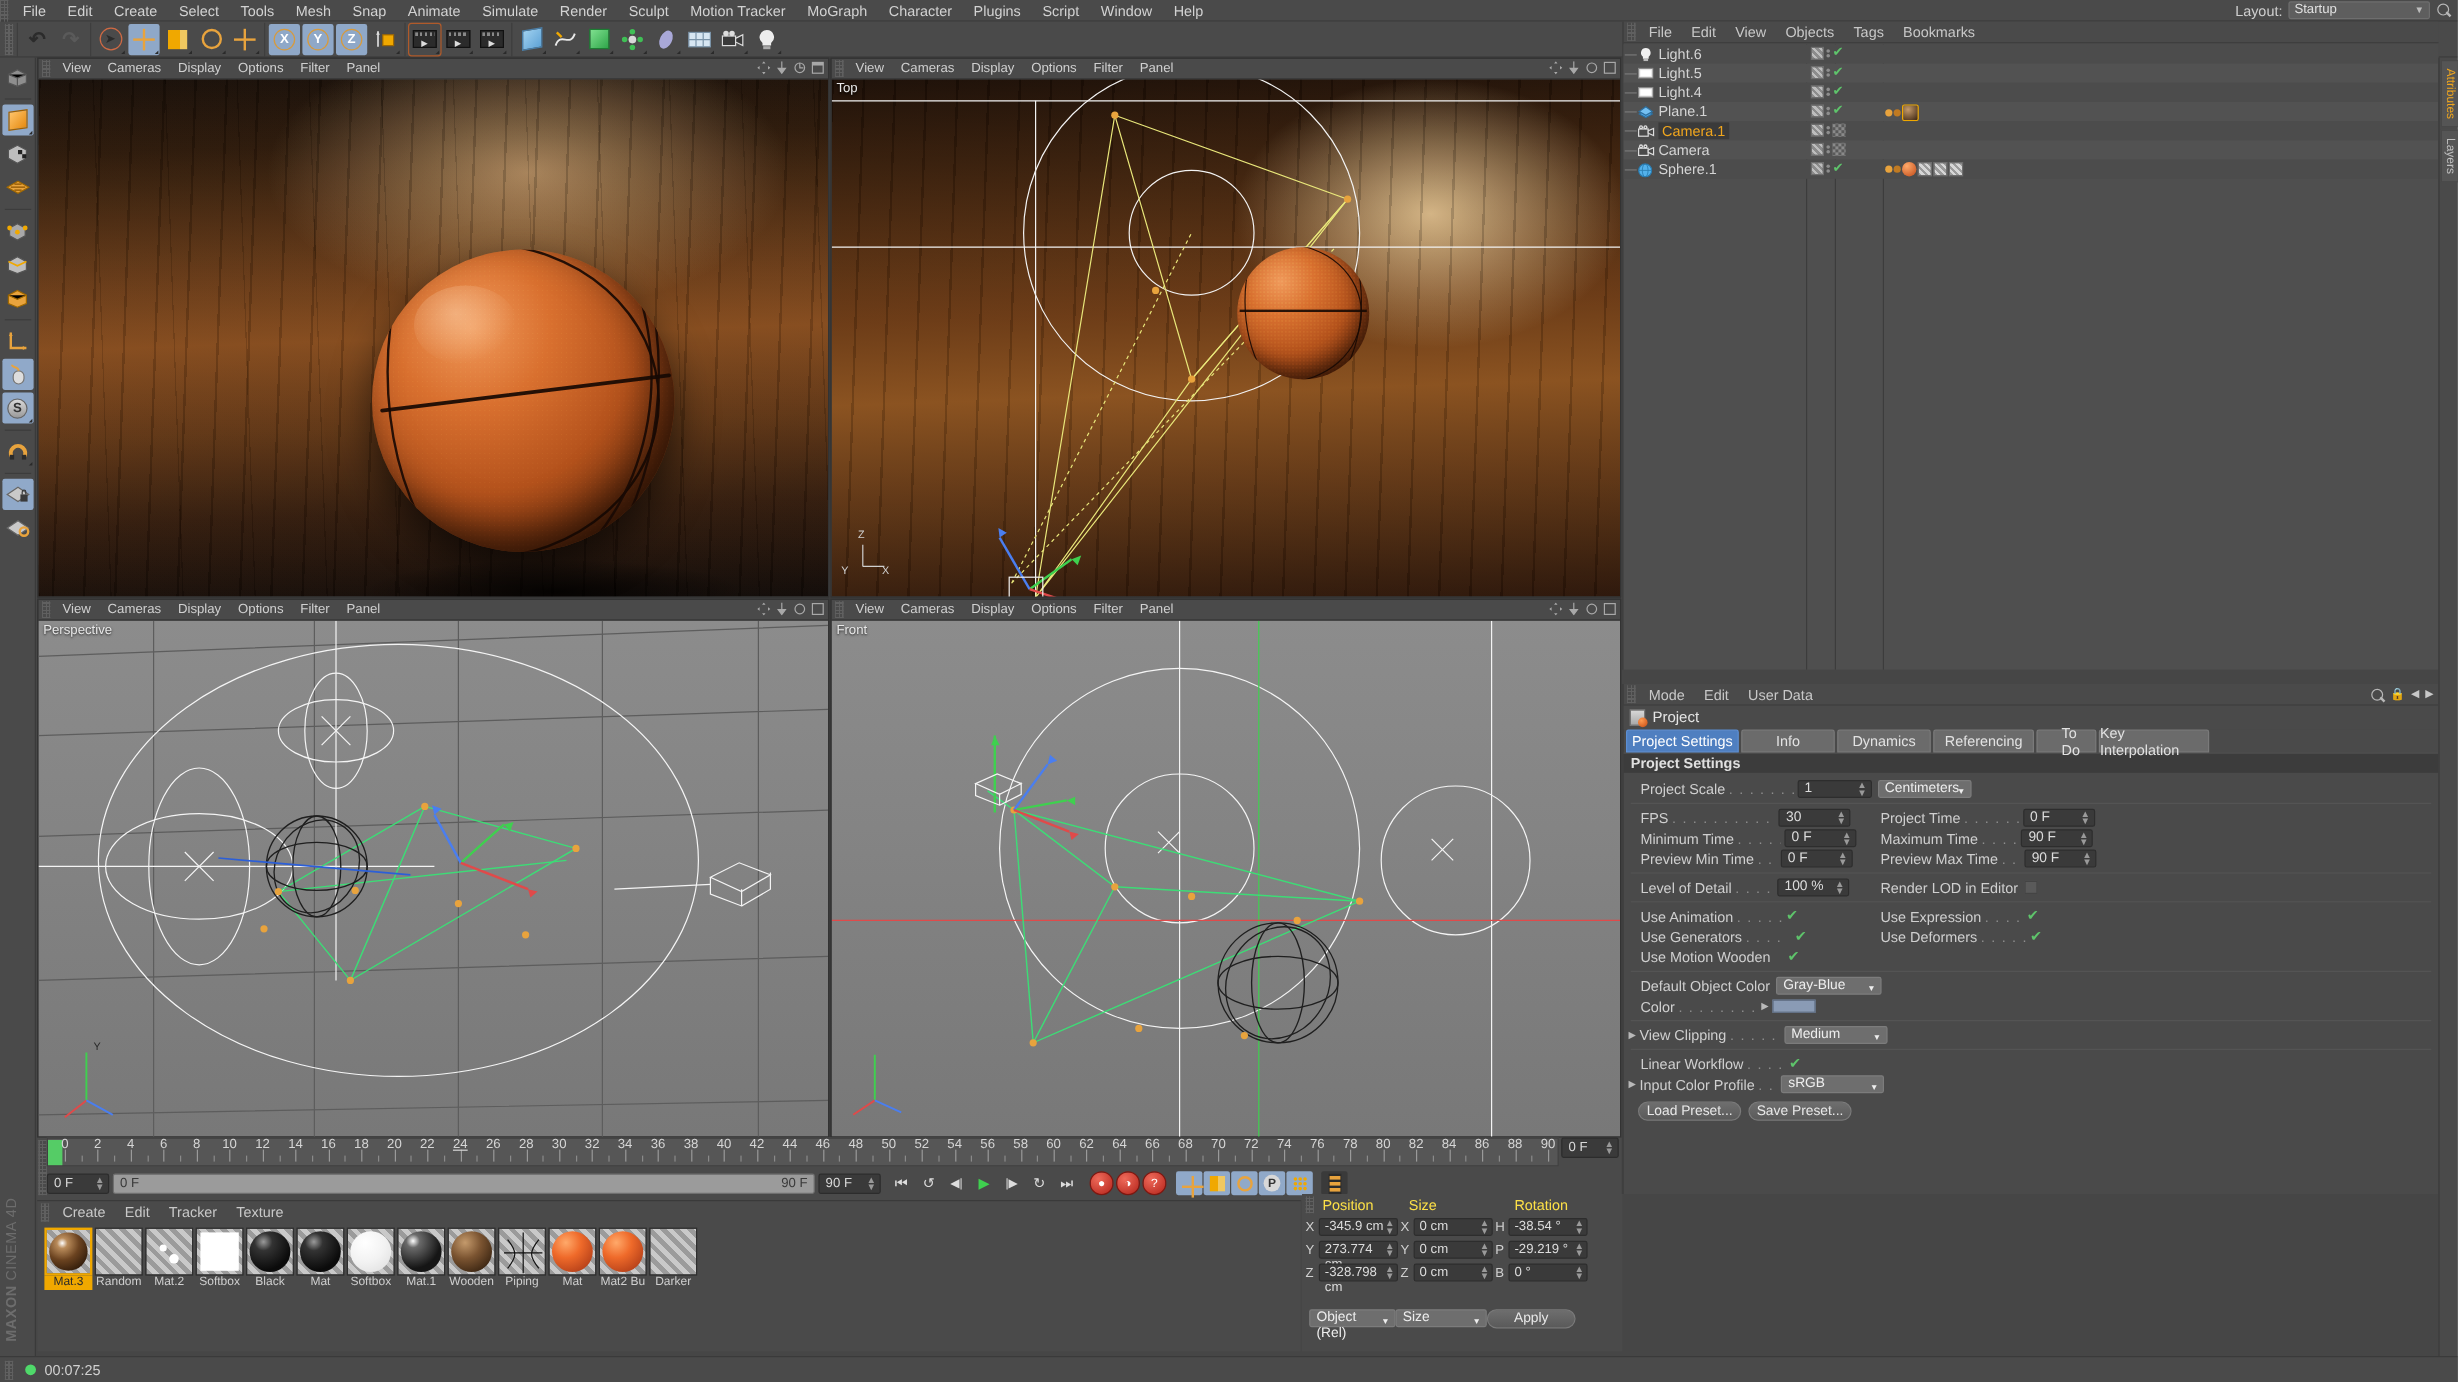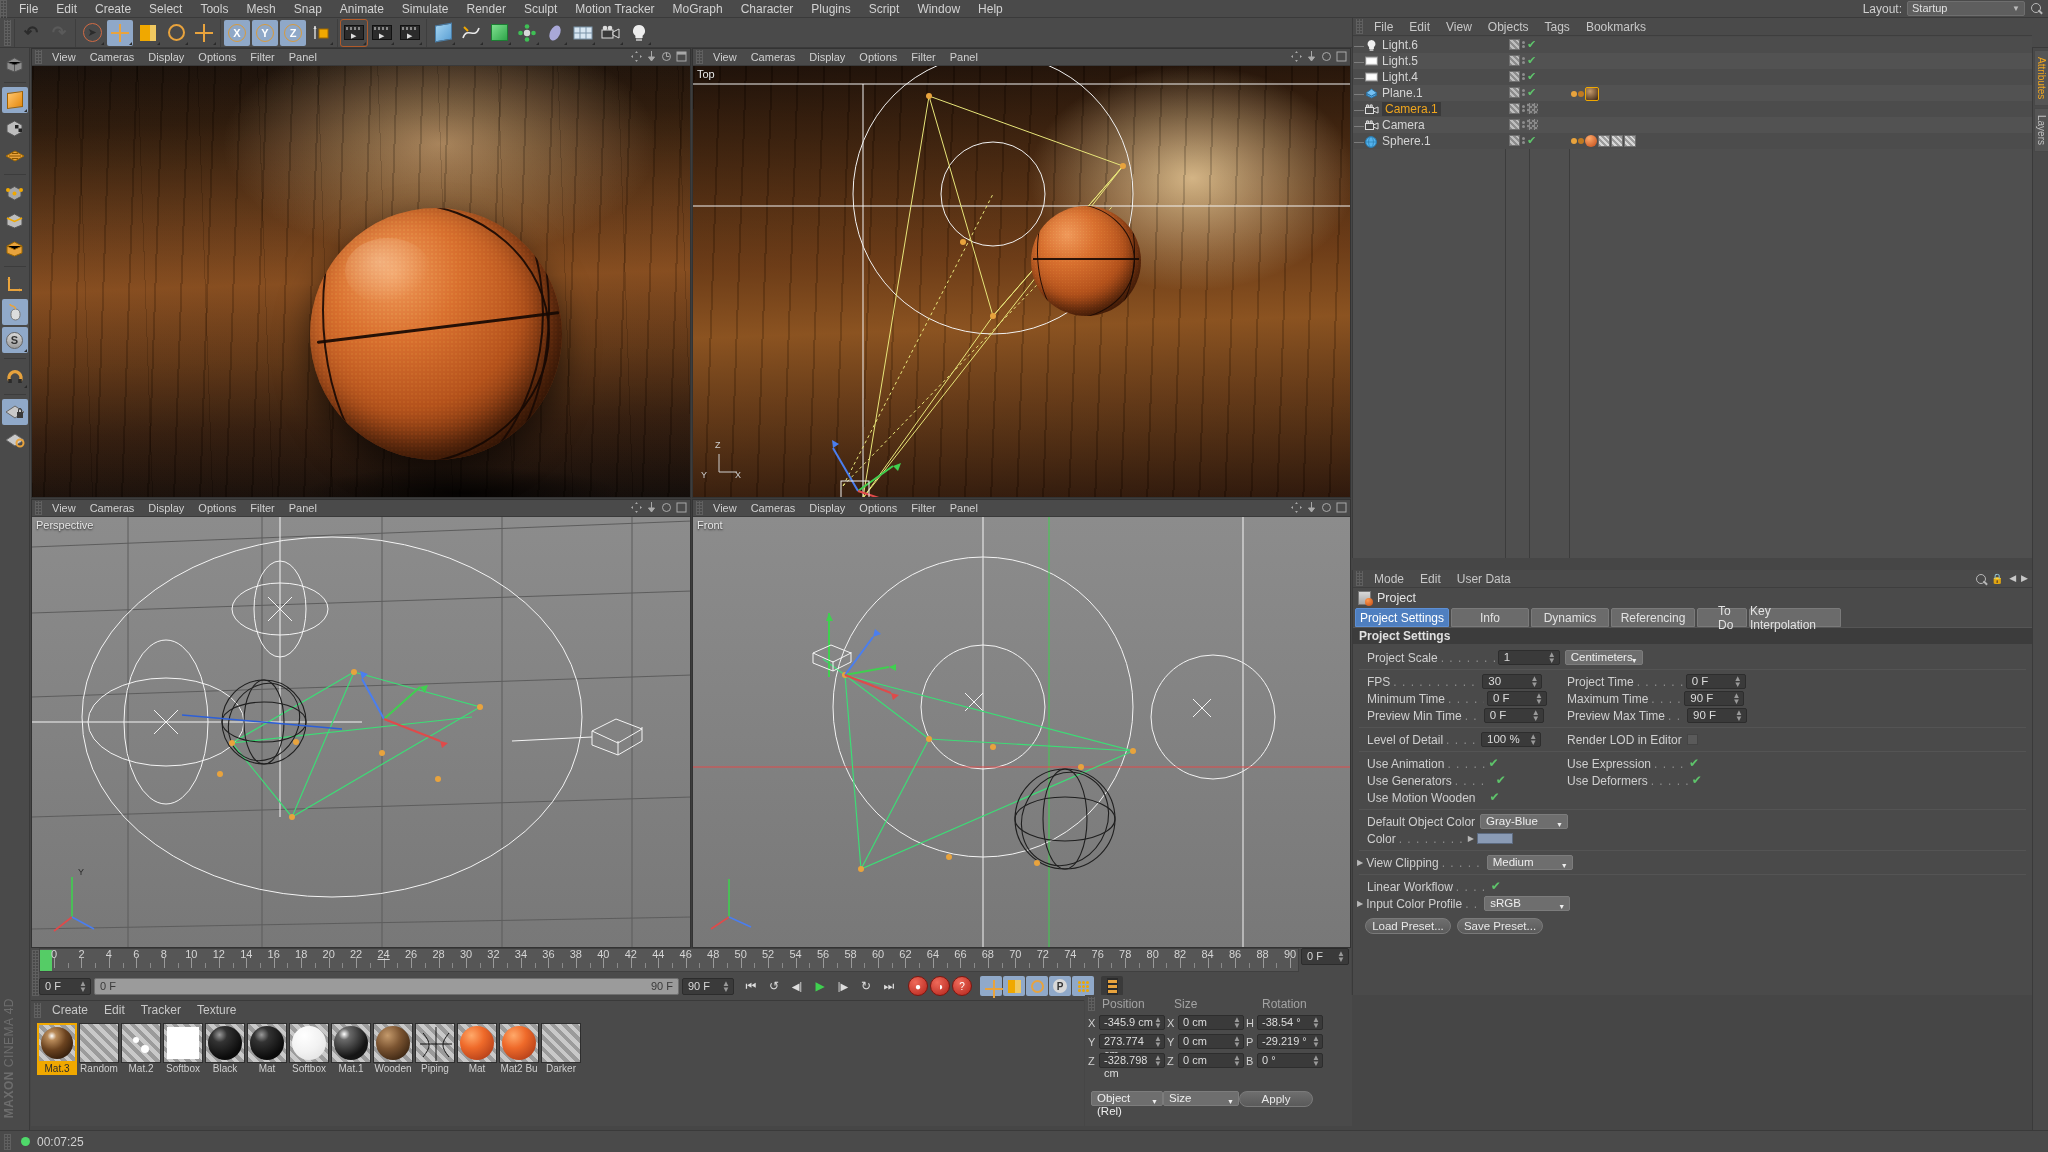--- a/index.html
+++ b/index.html
@@ -204,21 +204,21 @@
     border-radius:8px; color:#e8e8e8; font-size:11.5px; display:flex; align-items:center; justify-content:center; }
   .cbox { width:11px; height:11px; color:#5ec46b; font-size:12px; line-height:11px; }
   .cbox.off { background:#5a5a5a; border:1px solid #444; }
   .arrowr { color:#b8b8b8; font-size:8px; margin-right:3px; }
   .swatch { width:36px; height:11px; background:#8a9bb5; border:1px solid #5d6b80; }
   .hline { height:1px; background:#545454; margin:3px 6px; }
 
   
   .coords { position:absolute; top:995px; left:1085px; width:267px; height:131px; background:#4a4a4a; }
   .co-head { height:17px; display:flex; align-items:center; padding-left:3px; }
-  .co-cols { display:flex; padding-left:16px; font-size:12px; color:#a3a3a3; }
+  .co-cols { display:flex; padding-left:16px; font-size:12px; color:#fde047; }
   .co-row { display:flex; align-items:center; height:17px; gap:2px; padding-left:3px; margin-top:2px; }
   .ax { width:9px; font-size:11px; color:#d0d0d0; }
   .cfld { width:66px; height:15px; background:#3a3a3a; border:1px solid #2d2d2d; border-radius:2px;
     color:#dcdcdc; font-size:11px; padding:0 10px 0 4px; line-height:13px; position:relative; }
   .cfld .sp { position:absolute; right:2px; top:1px; font-size:8px; color:#9a9a9a; line-height:6px; }
 
   
   .rstrip { position:absolute; top:48px; right:0; width:16px; height:1104px; background:#4a4a4a; border-left:1px solid #3a3a3a; }
   .rtab { writing-mode:vertical-rl; font-size:10px; color:#c0c0c0; padding:6px 1px;
     background:#555; border:1px solid #484848; margin:2px 1px; }

